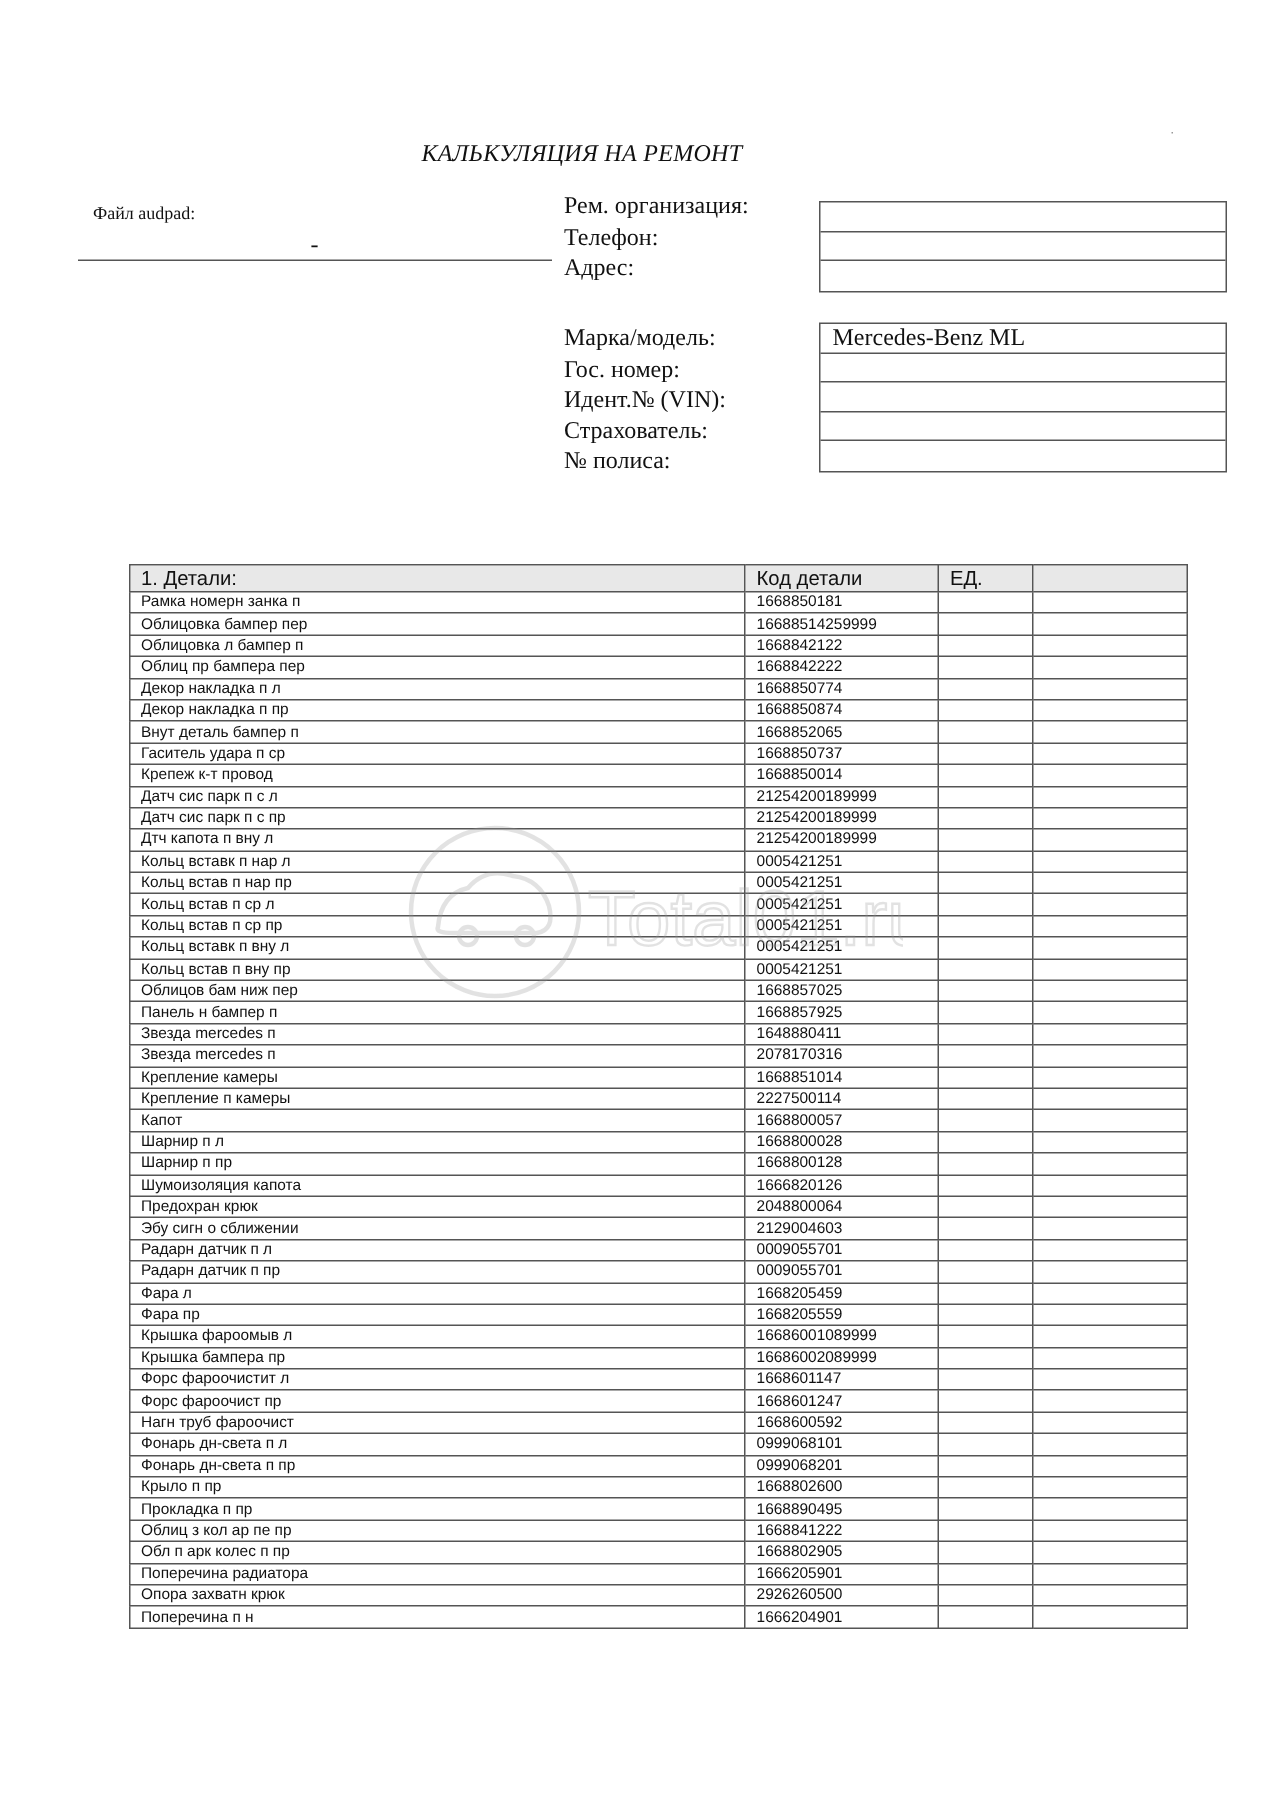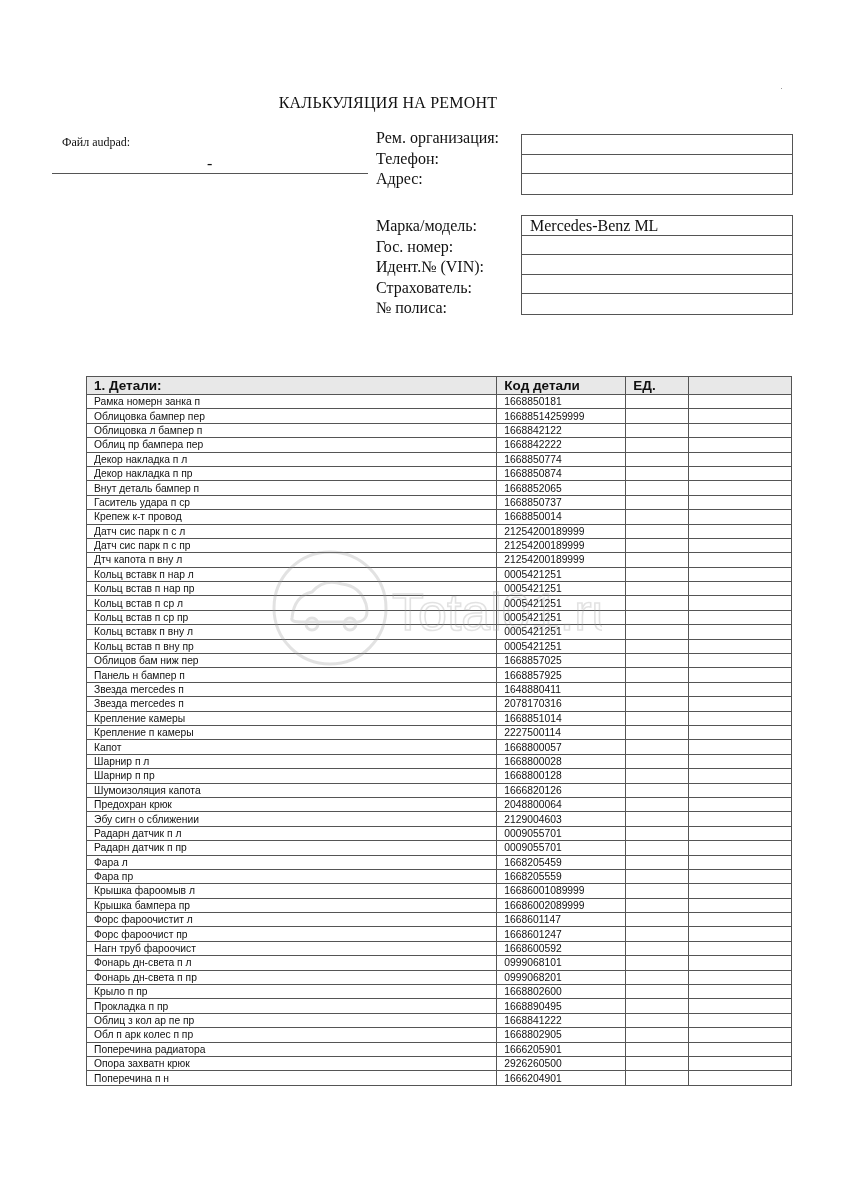--- a/index.html
+++ b/index.html
@@ -1,36 +1,36 @@
 <!DOCTYPE html>
 <html><head>
 <meta charset="utf-8">
 <style>
   html, body { margin: 0; padding: 0; background: #ffffff; }
   body { width: 848px; height: 1200px; position: relative; overflow: hidden; font-family: "Liberation Serif", serif; color: #111; }
-  .title { position: absolute; top: 94px; left: 0; width: 776px; text-align: center; font-size: 16px; letter-spacing: 0.2px; }
+  .title { position: absolute; top: 94px; left: 0; width: 776px; text-align: center; font-size: 16px; letter-spacing: 0.2px; font-style: italic; }
   .dot { position: absolute; left: 781px; top: 88px; width: 1px; height: 1px; background: #999; }
 
   .file-label { position: absolute; left: 62px; top: 135px; font-size: 12px; }
   .file-value { position: absolute; left: 207px; top: 155px; font-size: 16px; }
   .file-line { position: absolute; left: 52px; top: 173px; width: 316px; height: 1px; background: #555; }
 
   .org-labels { position: absolute; left: 376px; top: 128px; font-size: 16px; line-height: 20.5px; }
   .car-labels { position: absolute; left: 376px; top: 216px; font-size: 16px; line-height: 20.5px; }
   .label { height: 20.5px; white-space: nowrap; }
 
-  .boxes { position: absolute; left: 521px; width: 270px; border: 1px solid #555; }
+  .boxes { position: absolute; left: 546px; width: 270px; border: 1px solid #555; }
   .boxes .box { height: 19.5px; border-bottom: 1px solid #555; font-size: 16px; line-height: 19px; padding-left: 8px; box-sizing: border-box; }
   .boxes .box:last-child { border-bottom: none; }
   .org-boxes { top: 134px; }
   .car-boxes { top: 215px; }
 
   table.parts { position: absolute; left: 86px; top: 376px; width: 706px; border-collapse: collapse; font-family: "Liberation Sans", sans-serif; font-size: 10.3px; }
   table.parts td, table.parts th { border: 1px solid #555; padding: 0 0 0 7px; height: 13.4px; line-height: 13px; text-align: left; white-space: nowrap; overflow: hidden; }
-  table.parts th { background: #e8e8e8; font-size: 13.5px; font-weight: bold; height: 17px; line-height: 17px; }
+  table.parts th { background: #e8e8e8; font-size: 13.5px; font-weight: normal; height: 17px; line-height: 17px; }
   col.c1 { width: 411px; } col.c2 { width: 129px; } col.c3 { width: 63px; } col.c4 { width: 103px; }
 
   .watermark { position: absolute; left: 272px; top: 548px; width: 330px; height: 120px; pointer-events: none; opacity: 0.28; }
 </style>
 </head>
 <body>
 
 <div class="title">КАЛЬКУЛЯЦИЯ НА РЕМОНТ</div>
 <div class="dot"></div>
 

